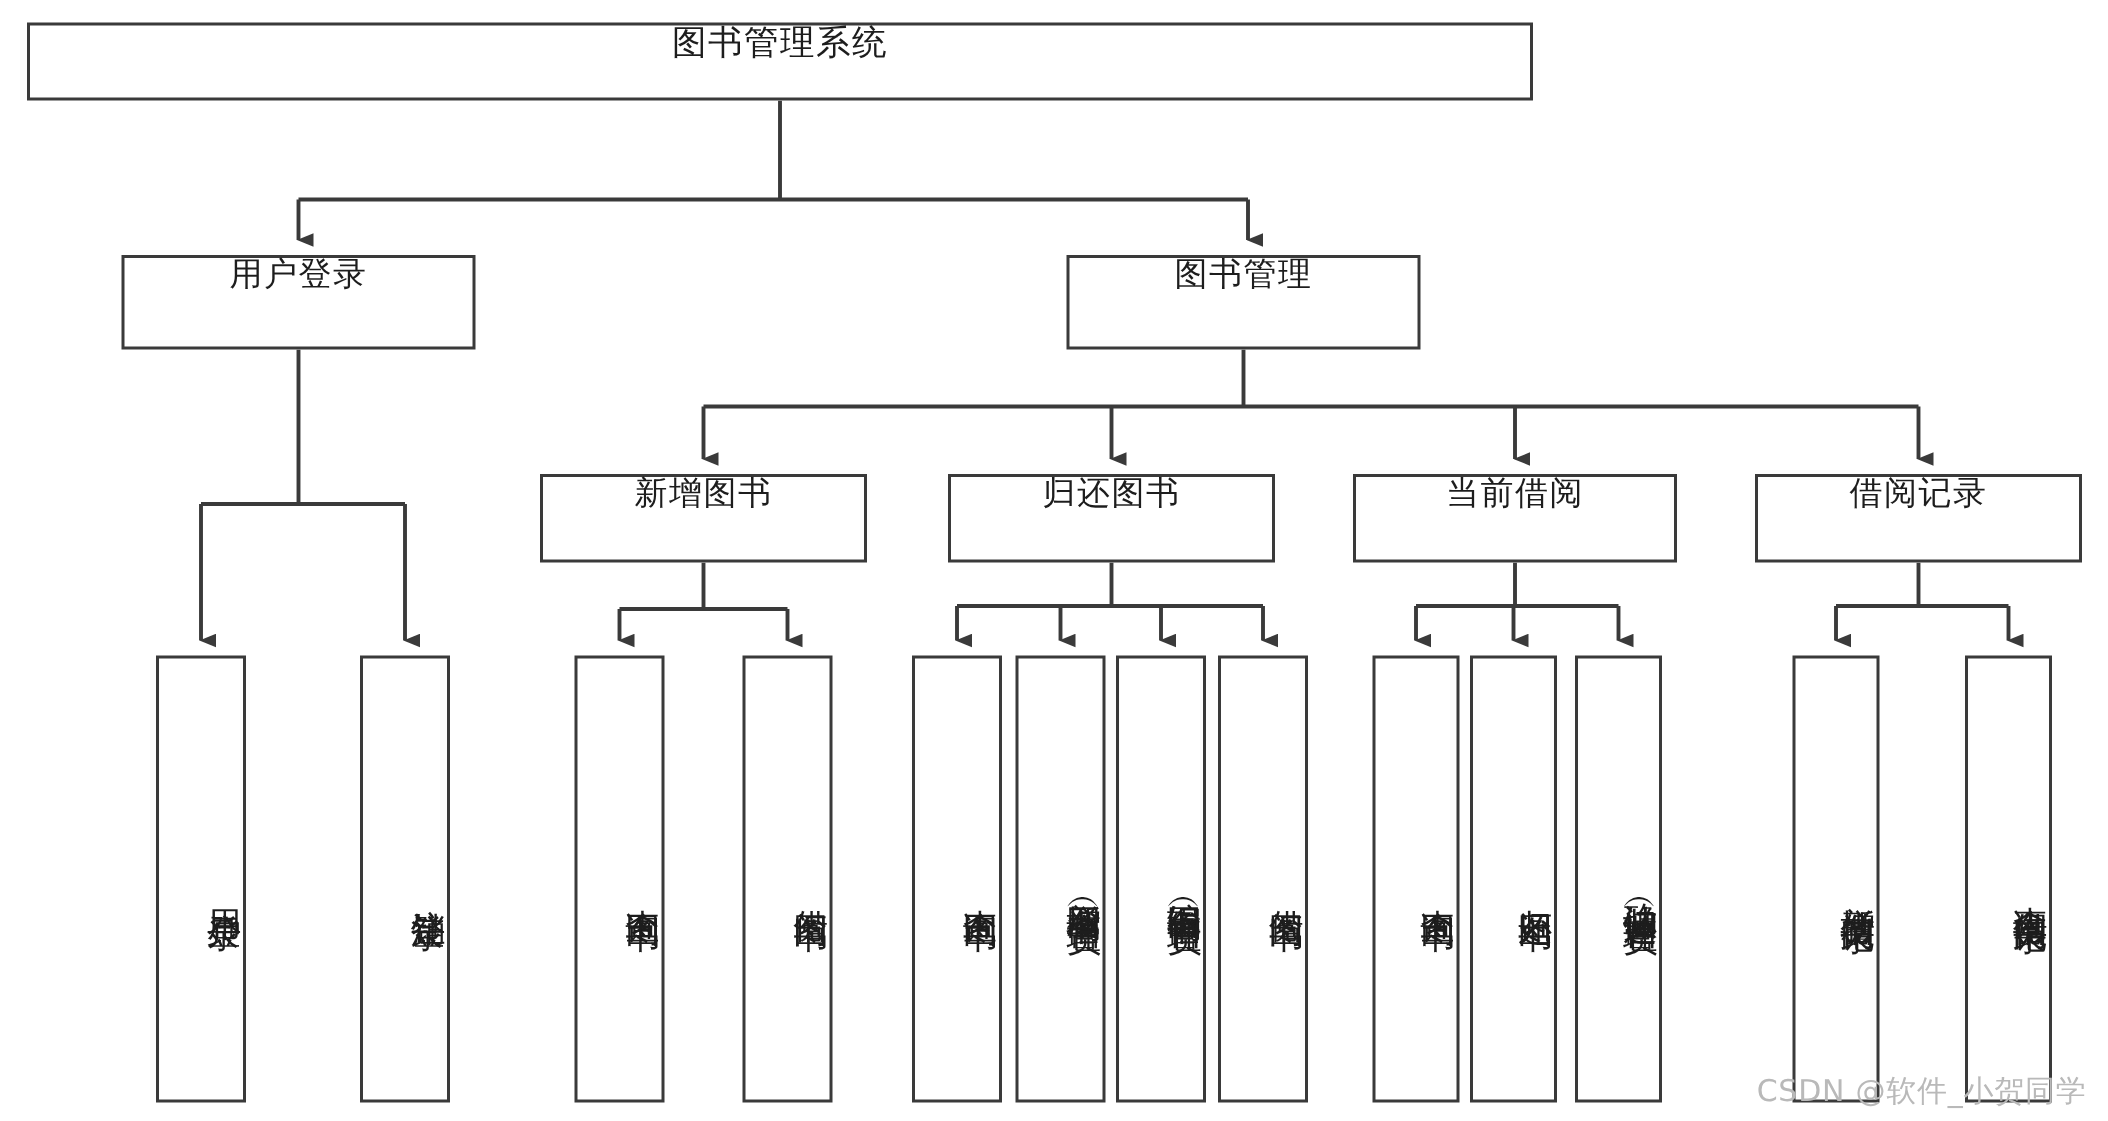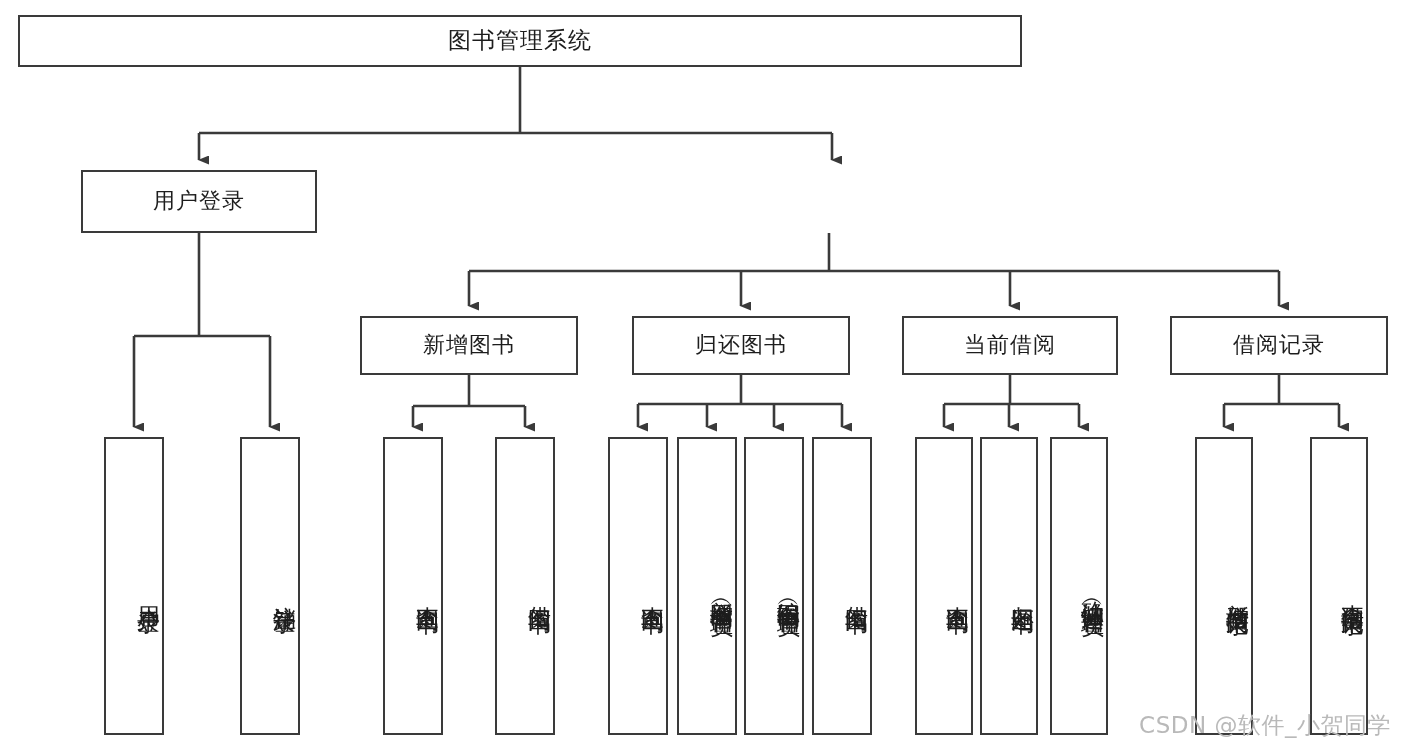--- a/index.html
+++ b/index.html
@@ -8,21 +8,21 @@
     width:1405px;height:747px;overflow:hidden;
   }
   #stage{position:relative;width:1405px;height:747px;background:#fff;}
   #edges{position:absolute;left:0;top:0;width:1405px;height:747px;pointer-events:none;}
 
   .node{
     position:absolute;
     box-sizing:border-box;
     background:#ffffff;
     border:2px solid #3a3a3a;
-    display:flex;align-items:center;justify-content:center;
+    display:flex;justify-content:center;
     color:#1d1d1d;
     letter-spacing:1px;
   }
   .node.h{ 
     font-size:22px;
     line-height:1.1;
     white-space:nowrap;
   }
   .node.root{font-size:23px;}
   .node.v{ 
@@ -32,21 +32,21 @@
     line-height:1.18;
     align-items:flex-start;
     justify-content:center;
     padding-top:12px;
     letter-spacing:2px;
     white-space:normal;
   }
   .watermark{
     position:absolute;
     right:14px;bottom:6px;
-    font-size:23px;
+    font-size:20px;
     color:#b9b9b9;
     letter-spacing:.5px;
     white-space:nowrap;
     user-select:none;
   }
 </style>
 </head>
 <body>
 
 <div id="stage">
@@ -101,20 +101,23 @@
     </g>
   </svg>
 
   <div class="node h root" style="left:18px;top:15px;width:1004px;height:52px;">
     <span>图书管理系统</span>
   </div>
 
   <div class="node h" style="left:81px;top:170px;width:236px;height:63px;">
     <span>用户登录</span>
   </div>
+  <div class="node h" style="left:711px;top:170px;width:236px;height:63px;">
+    <span>图书管理</span>
+  </div>
 
   <div class="node h" style="left:360px;top:316px;width:218px;height:59px;">
     <span>新增图书</span>
   </div>
   <div class="node h" style="left:632px;top:316px;width:218px;height:59px;">
     <span>归还图书</span>
   </div>
   <div class="node h" style="left:1170px;top:316px;width:218px;height:59px;">
     <span>借阅记录</span>
   </div>

